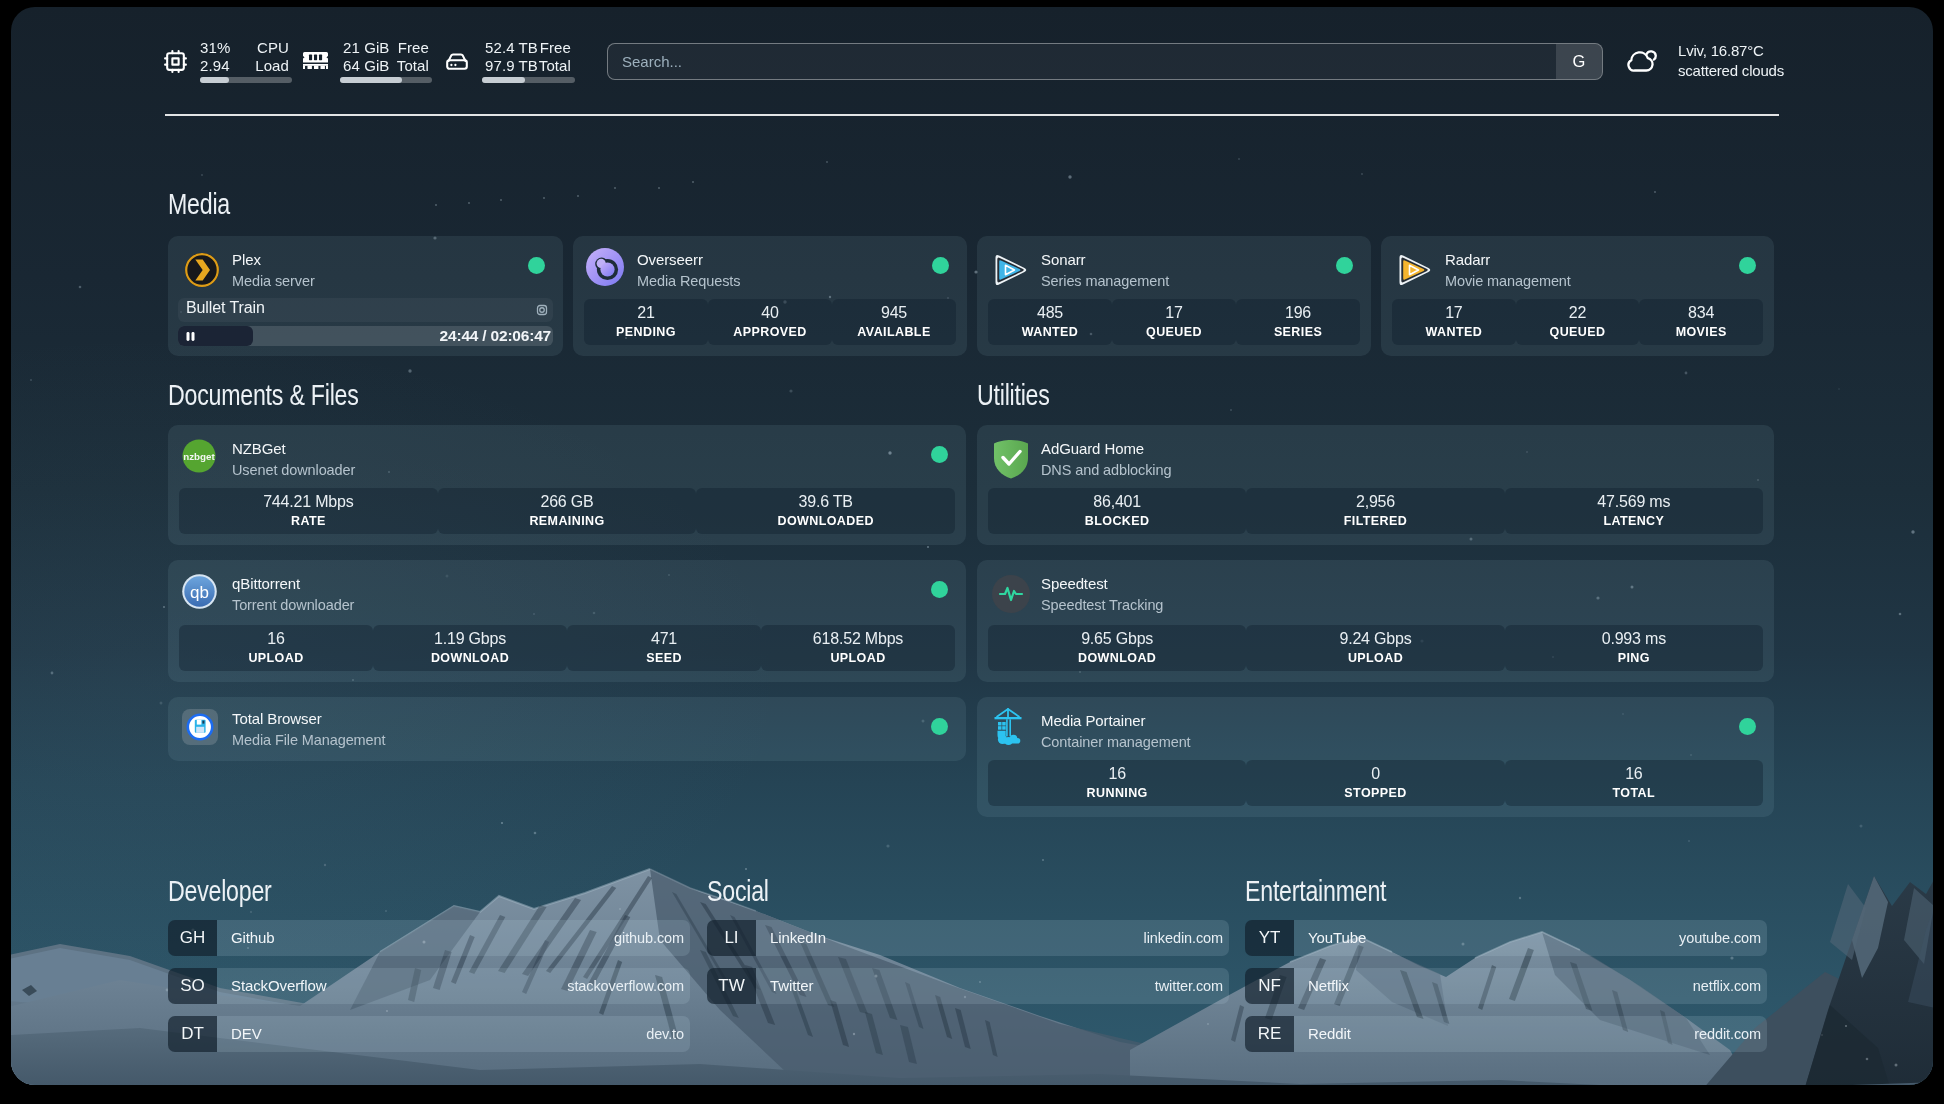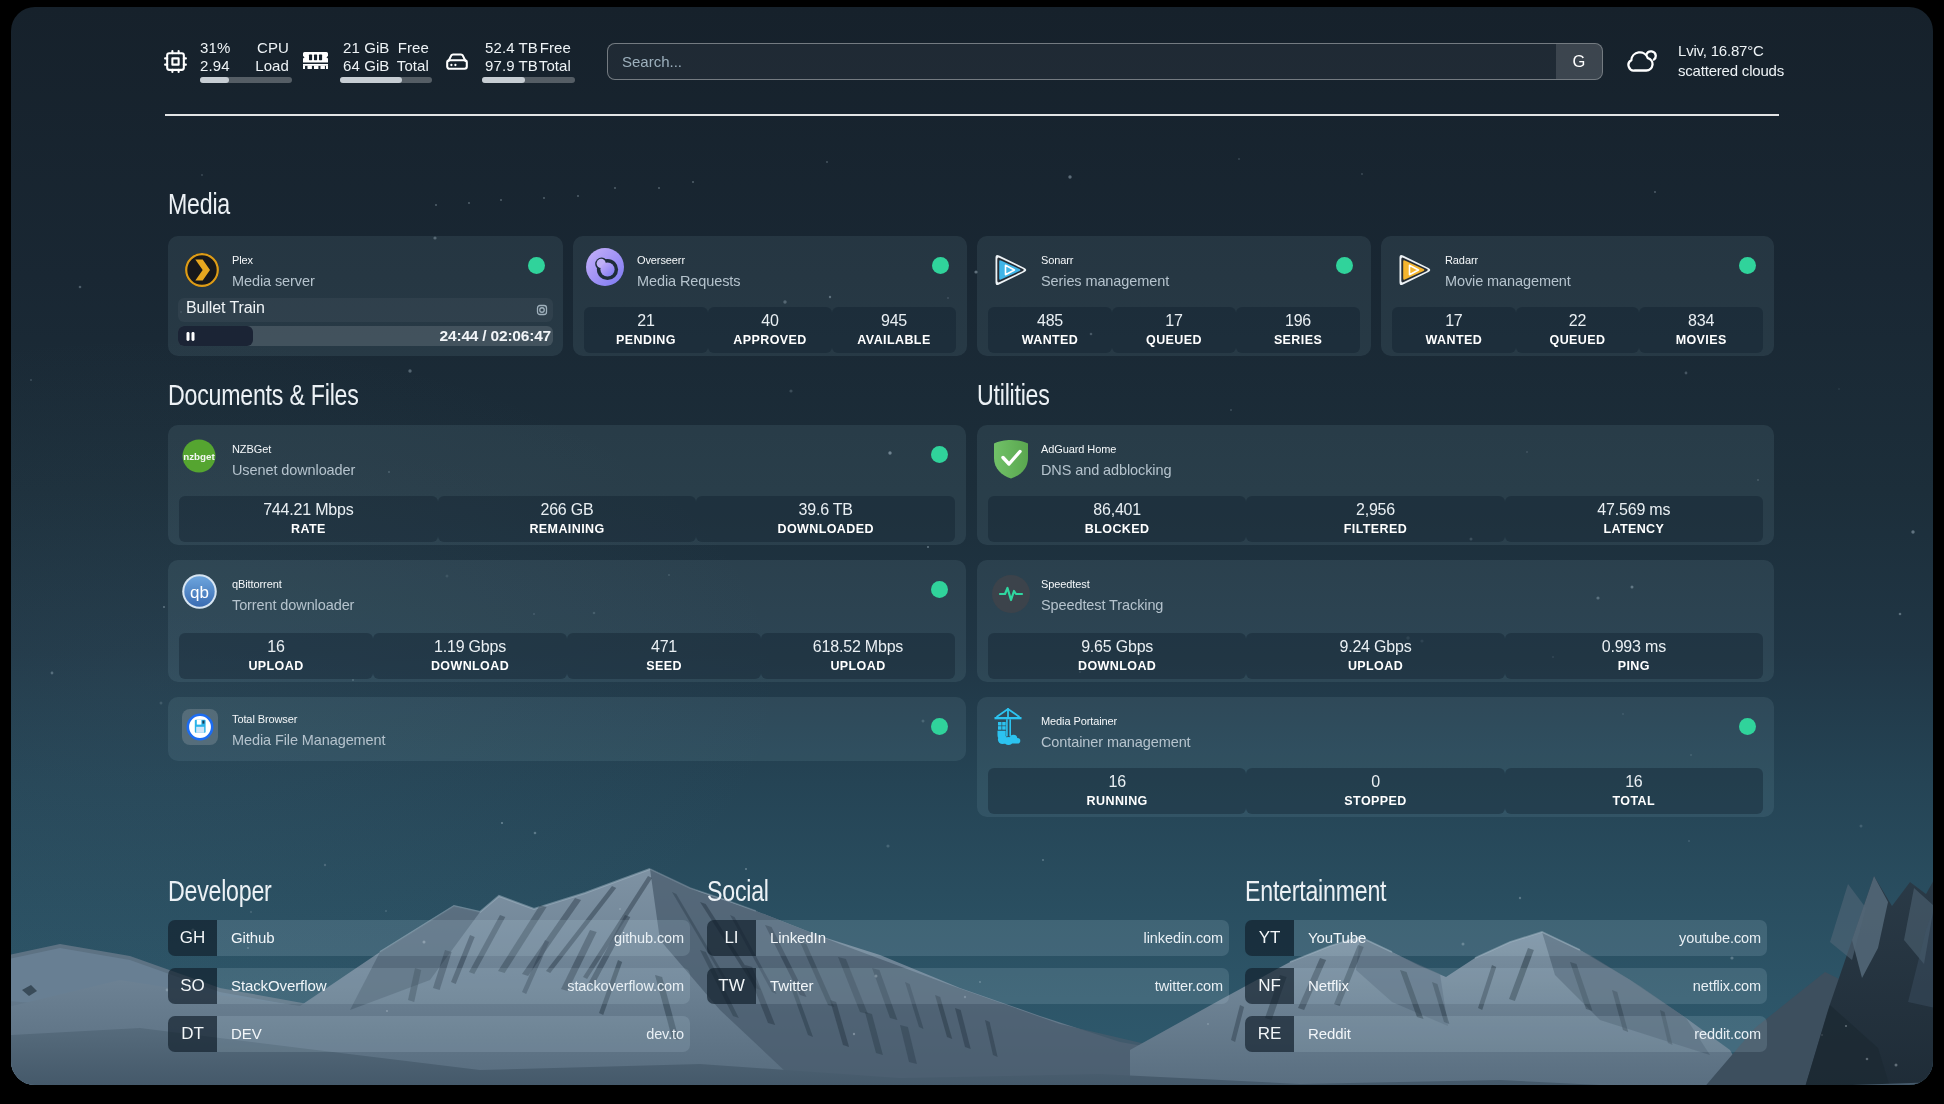--- a/index.html
+++ b/index.html
@@ -20,24 +20,24 @@
   border:1px solid rgba(255,255,255,0.38); border-radius:8px; background:rgba(255,255,255,0.04); }
 .search .ph { position:absolute; left:14px; top:9px; font-size:15px; color:#9db0bd; }
 .search .gbtn { position:absolute; right:0; top:0; width:46px; height:35px; border-radius:0 7px 7px 0;
   background:rgba(255,255,255,0.13); color:#fff; font-size:16.5px; font-weight:500; text-align:center; line-height:35px; }
 .wtxt { position:absolute; font-size:15px; letter-spacing:-0.2px; line-height:19.5px; color:#eef3f6; }
 .sep { position:absolute; left:165px; top:114px; width:1614px; height:2px; background:rgba(255,255,255,0.88); }
 
 .h2 { position:absolute; font-size:29px; font-weight:500; color:#ecf1f5; letter-spacing:-0.3px; transform:scaleX(0.80); transform-origin:left top; white-space:nowrap; }
 .card { position:absolute; background:rgba(186,228,242,0.088); border-radius:10px; }
 .ic { position:absolute; left:14px; top:14px; width:40px; height:40px; }
-.ttl { position:absolute; left:64px; top:13px; font-size:11px; letter-spacing:-0.1px; line-height:22px; color:#f4f7f9; font-weight:500; }
+.ttl { position:absolute; left:64px; top:13px; font-size:15px; letter-spacing:-0.1px; line-height:22px; color:#f4f7f9; font-weight:500; }
 .sub { position:absolute; left:64px; top:35px; font-size:14.5px; letter-spacing:-0.1px; line-height:20px; color:#b5c3cd; }
 .dot { position:absolute; right:18px; top:21px; width:17px; height:17px; border-radius:50%; background:#30d39b; }
-.stats { position:absolute; left:11px; right:11px; bottom:3px; height:46px; display:grid; grid-auto-flow:column; grid-auto-columns:1fr; }
+.stats { position:absolute; left:11px; right:11px; bottom:11px; height:46px; display:grid; grid-auto-flow:column; grid-auto-columns:1fr; }
 .stat { background:rgba(12,27,39,0.35); border-radius:6px; text-align:center; padding-top:3px; }
 .stat b { display:block; font-size:16px; letter-spacing:-0.2px; line-height:22px; color:#e9eff3; font-weight:normal; }
 .stat span { display:block; font-size:12.5px; line-height:17px; color:#fff; font-weight:bold; letter-spacing:0.4px; }
 
 .nprow { position:absolute; left:10px; right:10px; top:62px; height:24px; background:rgba(255,255,255,0.045); border-radius:6px; }
 .nprow .nm { position:absolute; left:8px; top:1px; font-size:16px; letter-spacing:-0.1px; color:#f0f4f7; }
 .pgrow { position:absolute; left:10px; right:10px; top:90px; height:20px; background:rgba(255,255,255,0.13); border-radius:6px; }
 .pgrow .fill { position:absolute; left:0; top:0; height:20px; width:20%; background:#1b2435; border-radius:6px; }
 .pgrow .time { position:absolute; right:2px; top:0px; font-size:15.5px; letter-spacing:-0.2px; line-height:20px; color:#f2f5f8;font-weight:bold; }
 

